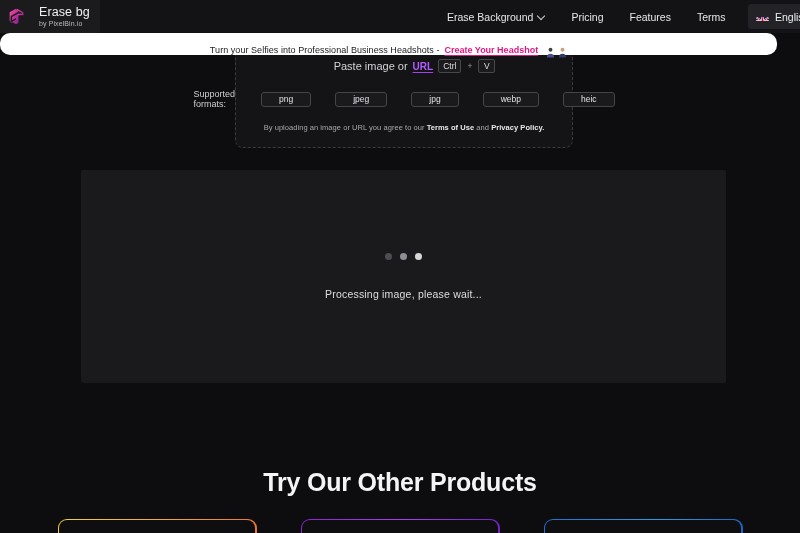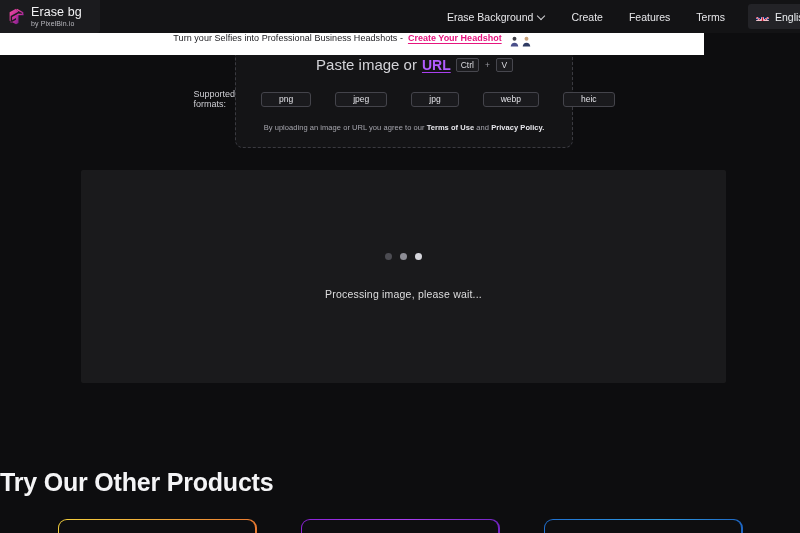--- a/index.html
+++ b/index.html
@@ -15,21 +15,21 @@
   .navbar {
     position:absolute; top:0; left:0; width:800px; height:33px;
     background:#131315;
     display:flex; align-items:center;
     z-index:20;
   }
   .logo-block {
     position:absolute; left:0; top:0;
     width:100px; height:33px;
     background:#1b1b1e;
-    display:flex; align-items:center; gap:5px;
+    display:flex; align-items:center; gap:13px;
     padding-left:7px;
     border-bottom-right-radius:3px;
   }
   .logo-mark { width:19px; height:19px; flex:0 0 19px; }
   .logo-text { display:flex; flex-direction:column; justify-content:center; line-height:1; }
   .logo-title { font-size:12.5px; color:#f2f2f4; font-weight:400; letter-spacing:.1px; }
   .logo-sub { font-size:7px; color:#b9b9bf; margin-top:1.5px; letter-spacing:.1px; }
 
   .nav-links {
     position:absolute; left:447px; top:0; height:33px;
@@ -51,24 +51,25 @@
     height:25px; padding:0 8px;
     background:#232327; border-radius:3px;
     display:flex; align-items:center; gap:6px;
     cursor:pointer; overflow:hidden;
   }
   .flag { width:13px; height:9px; flex:0 0 13px; border-radius:1px; overflow:hidden; }
   .lang-label { font-size:10.5px; color:#eceff2; white-space:nowrap; }
 
   
   .promo-banner {
-    position:absolute; top:33px; left:0; width:704px; height:22px;
+    position:absolute; top:33px; left:0; width:777px; height:22px;
     background:#ffffff;
-    display:flex; align-items:flex-start; justify-content:center; gap:5px;
+    display:flex; align-items:flex-end; justify-content:center; gap:5px;
     z-index:19;
+    border-radius:10px;
   }
   .promo-text { font-size:9px; color:#1b1b1f; letter-spacing:.05px; }
   .promo-link {
     font-size:9px; color:#e6157f; font-weight:700;
     text-decoration:underline; text-underline-offset:1.5px; cursor:pointer;
   }
   .promo-avatars { display:flex; align-items:center; gap:3px; margin-left:3px; }
   .avatar-ico { width:9px; height:11px; }
 
   
@@ -80,23 +81,23 @@
     border-radius:8px;
     display:flex; flex-direction:column; align-items:center;
     justify-content:flex-end;
     padding-bottom:15px;
     z-index:5;
   }
   .paste-row {
     display:flex; align-items:center; gap:5px;
     margin-bottom:16px;
   }
-  .paste-label { font-size:15px; color:#d3d3d8;padding-left:21px; }
+  .paste-label { font-size:11px; color:#d3d3d8;padding-left:21px; }
   .paste-url {
-    font-size:14px; color:#b15cff; font-weight:700;
+    font-size:10px; color:#b15cff; font-weight:700;
     text-decoration:underline; text-underline-offset:2px;
     text-decoration-color:#a93ff0; cursor:pointer;
   }
   .kbd {
     display:inline-flex; align-items:center; justify-content:center;
     min-width:17px; height:14px; padding:0 4px;
     border:1px solid #47474e; border-radius:2px;
     font-size:8.5px; color:#dcdce1; background:#1b1b1e;
   }
   .kbd-plus { font-size:8.5px; color:#9a9aa2; padding:0 1px; }
@@ -130,20 +131,21 @@
   .dots { display:flex; gap:8px; margin-bottom:28px; }
   .dot { width:7px; height:7px; border-radius:50%; }
   .dot.d1 { background:#4c4c52; }
   .dot.d2 { background:#8e8e96; }
   .dot.d3 { background:#d6d6dc; }
   .processing-text { font-size:10.5px; color:#dededf; letter-spacing:.2px; }
 
   
   .products-heading {
     position:absolute; left:0; top:468px; width:800px;
+    text-align:center;
     font-size:25px; font-weight:700; color:#f4f4f6;
     letter-spacing:-.2px;
   }
   .cards-row {
     position:absolute; left:0; top:519px; width:800px;
     display:flex; justify-content:center; gap:44px;
   }
   .prod-card {
     width:199px; height:60px;
     border-radius:9px 9px 0 0;
@@ -184,21 +186,21 @@
       <span class="logo-sub">by PixelBin.io</span>
     </span>
   </div>
 
   <div class="nav-links">
     <div class="nav-link">
       <span>Erase Background</span>
       <span class="chev"></span>
     </div>
     <div class="nav-link">
-      <span>Create</span>
+      <span>Pricing</span>
     </div>
     <div class="nav-link">
       <span>Features</span>
     </div>
     <div class="nav-link">
       <span>Terms</span>
     </div>
   </div>
 
   <div class="lang-select">

